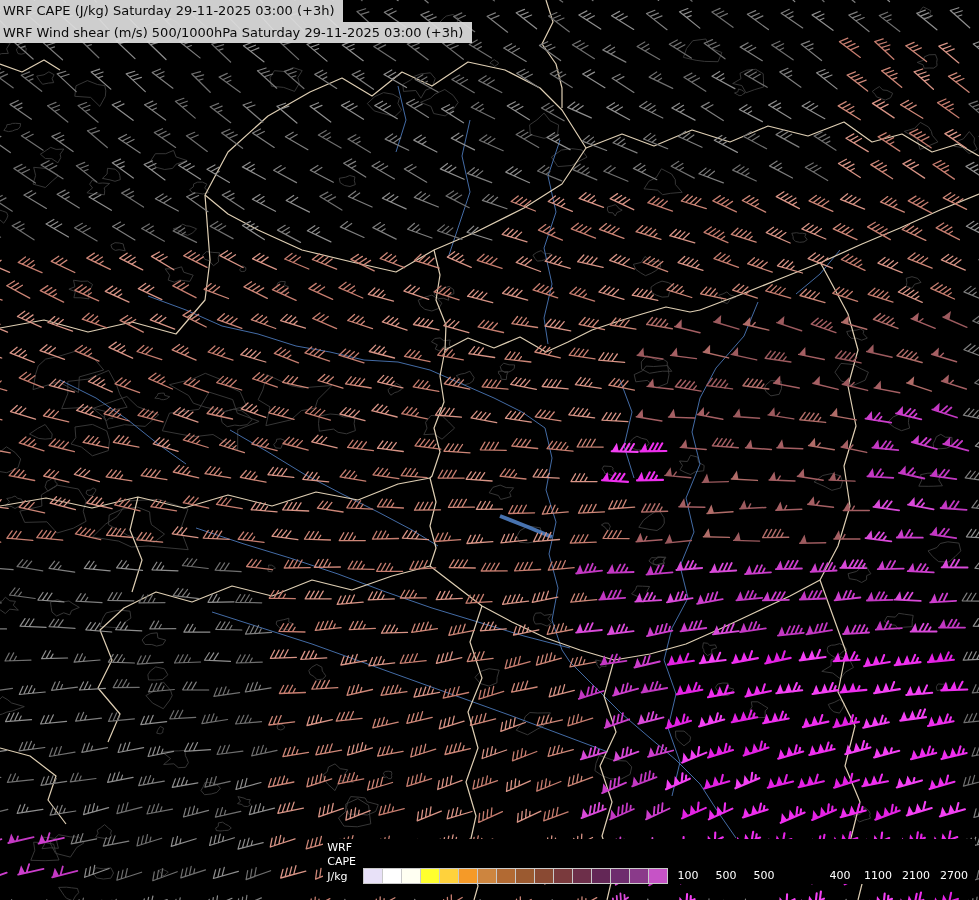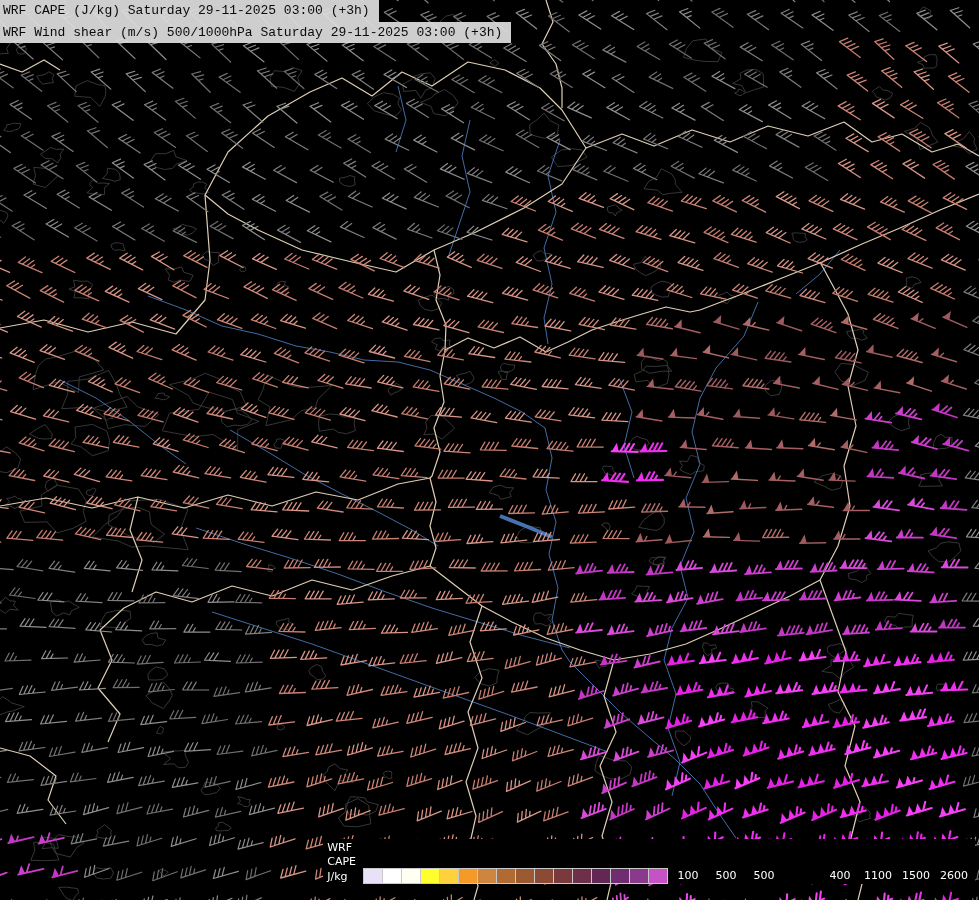--- a/index.html
+++ b/index.html
@@ -1,19 +1,19 @@
 <!DOCTYPE html>
 <html><head>
 <meta charset="utf-8">
 <style>
   html,body{margin:0;padding:0;background:#000;}
   .stage{position:relative;width:979px;height:900px;background:#000;overflow:hidden;
          font-family:"DejaVu Sans",sans-serif;}
   #map-svg{position:absolute;left:0;top:0;}
-  .titles{position:absolute;top:0;left:0;z-index:6;font-family:Liberation Mono, monospace;}
+  .titles{position:absolute;top:0;left:0;z-index:6;}
   .title-line{display:table;background:rgba(222,222,222,0.93);color:#0a0a0a;
               font-size:13px;line-height:1.5;padding:1px 9px 1px 3px;white-space:nowrap;}
   .legend{position:absolute;right:4px;bottom:16px;z-index:6;display:flex;gap:7px;
           align-items:flex-end;background:#000;padding:2px 1px 0 4px;}
   .legend-title{color:#fff;font-size:11px;line-height:1.3;}
   .legend-col{display:flex;flex-direction:row;}
   .legend-bar{display:flex;border:1px solid #c9c9c9;}
   .swatch{width:18px;height:14px;border-right:1px solid #c9c9c9;}
   .swatch:last-child{border-right:none;}
   .legend-ticks{position:relative;height:14px;margin-top:1px;color:#fff;font-size:11px;}
@@ -121,18 +121,18 @@
           <div class="swatch" style="background: rgb(138, 58, 138);"></div>
           <div class="swatch" style="background: rgb(198, 83, 198);"></div>
         </div>
       <div class="legend-ticks" id="legend-ticks" style="width: 306px;">
           <span class="tick" style="left: 20px;">100</span>
           <span class="tick" style="left: 58px;">500</span>
           <span class="tick" style="left: 96px;">500</span>
           <span class="tick" style="left: 134px; margin-top: 46px;">700</span>
           <span class="tick" style="left: 172px;">400</span>
           <span class="tick" style="left: 210px;">1100</span>
-          <span class="tick" style="left: 248px;">1500</span>
-          <span class="tick" style="left: 286px;">2600</span>
+          <span class="tick" style="left: 248px;">2100</span>
+          <span class="tick" style="left: 286px;">2700</span>
         </div>
     </div>
   </div>
 </div>
 
 </body></html>

